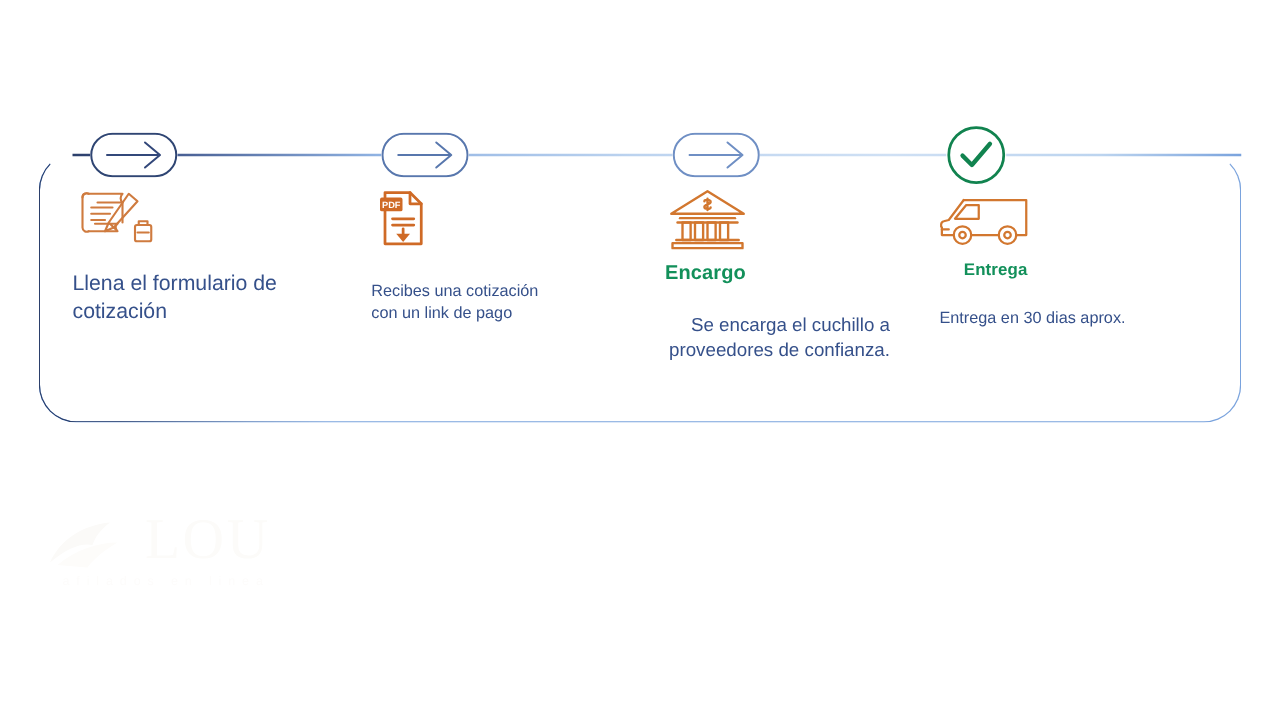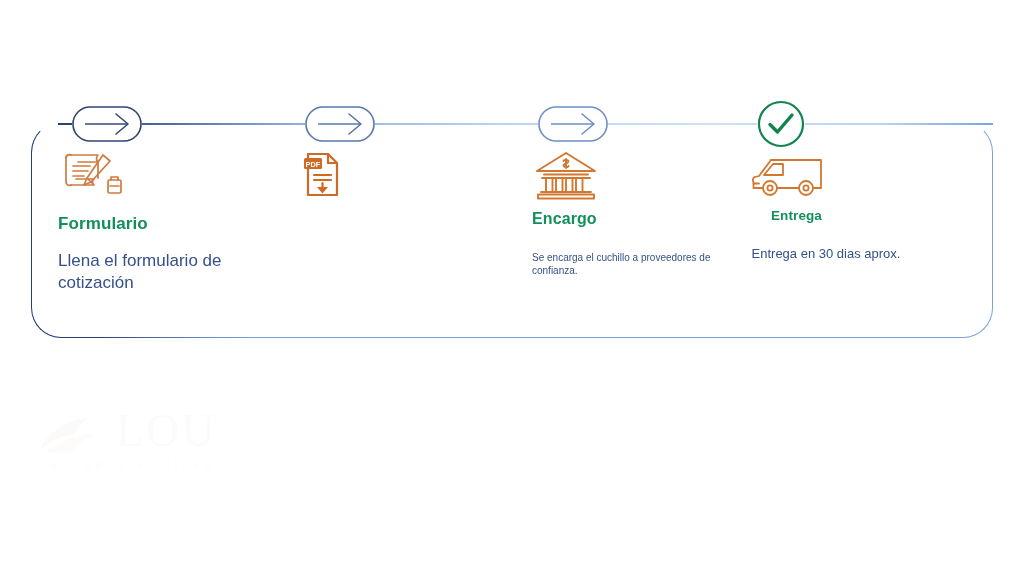--- a/index.html
+++ b/index.html
@@ -87,21 +87,21 @@
   #step-2{left:532px;}
   #step-3{left:751px;}
 
   #step-0 .step-title{font-size:17px;margin-top:14px;}
   #step-1 .step-title{font-size:17px;margin-top:9px;}
   #step-2 .step-title{font-size:16px;margin-top:10px;}
   #step-3 .step-title{font-size:13.5px;margin-top:8px;padding-left:20px;}
 
   #step-0 .step-desc{font-size:17px;margin-top:16px;width:190px;}
   #step-1 .step-desc{font-size:13px;margin-top:24px;width:140px;}
-  #step-2 .step-desc{font-size:10px;margin-top:23px;width:180px;}
+  #step-2 .step-desc{font-size:15px;margin-top:23px;width:180px;text-align:right;}
   #step-3 .step-desc{font-size:13px;margin-top:22px;width:150px;text-align:center;}
 
   
   #watermark{
     position:absolute;
     left:36px; top:408px;
     width:180px;height:72px;
     opacity:1;
   }
   #watermark-wordmark{
@@ -172,39 +172,39 @@
         <line x1="15" y1="19" x2="30" y2="19"></line>
         <line x1="15" y1="24" x2="26" y2="24"></line>
         <path d="M45 3 L52 9 L33 30 L26 33 L29 26 Z"></path>
         <line x1="30" y1="27" x2="34" y2="31"></line>
         <rect x="50" y="28" width="13" height="13" rx="1.5"></rect>
         <path d="M53 28 L53 25 L60 25 L60 28"></path>
         <line x1="52" y1="34" x2="61" y2="34"></line>
       </g>
     </svg>
   </div>
-  <div class="step-title">Formulario</div>
   <div class="step-desc">Llena el formulario de cotización</div>
 </div>
 
 <div class="step" id="step-1">
   <div class="step-icon">
     <svg width="50" height="50" viewBox="0 0 50 50">
       <g fill="none" stroke="#cf6a26" stroke-width="2.2" stroke-linecap="round" stroke-linejoin="round">
         <path d="M11 4 L31 4 L40 13 L40 45 L11 45 Z"></path>
         <path d="M31 4 L31 13 L40 13"></path>
         <line x1="17" y1="25" x2="34" y2="25"></line>
         <line x1="17" y1="30" x2="34" y2="30"></line>
         <line x1="25.5" y1="33" x2="25.5" y2="40"></line>
       </g>
       <rect x="7" y="8" width="18" height="11" rx="1.5" fill="#cf6a26"></rect>
       <text x="16" y="16.6" font-family="Liberation Sans, sans-serif" font-size="7.4" font-weight="bold" fill="#ffffff" text-anchor="middle">PDF</text>
       <polygon points="20,37 31,37 25.5,43.5" fill="#cf6a26"></polygon>
     </svg>
   </div>
+  <div class="step-desc">Recibes una cotización con un link de pago</div>
 </div>
 
 <div class="step" id="step-2">
   <div class="step-icon">
     <svg width="68" height="50" viewBox="0 0 68 50">
       <g fill="none" stroke="#d2772f" stroke-width="1.9" stroke-linecap="round" stroke-linejoin="round">
         <path d="M34 3 L63 21 L5 21 Z"></path>
         <line x1="12" y1="24.5" x2="56" y2="24.5"></line>
         <line x1="10" y1="28" x2="58" y2="28"></line>
         <rect x="14" y="28" width="6.5" height="14"></rect>

